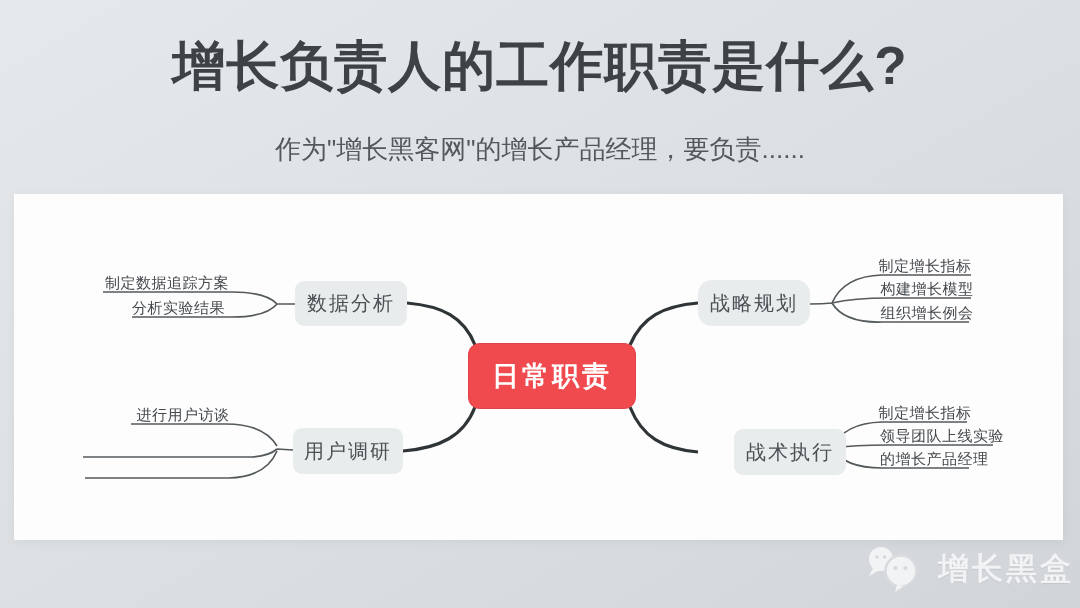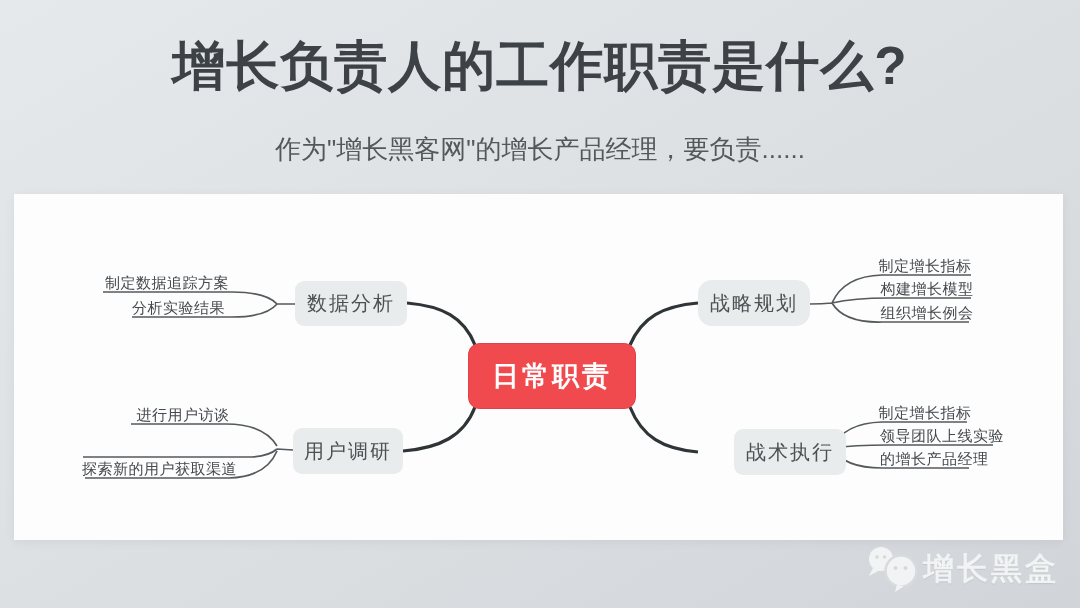--- a/index.html
+++ b/index.html
@@ -58,21 +58,21 @@
   #lf-bl1 { left:66px;  top:244px; width:150px; }
   #lf-bl2 { left:68px;  top:265px; width:148px; }
   #lf-tr0 { left:864px; top:62px;  width:94px;  }
   #lf-tr1 { left:866px; top:85px;  width:94px;  }
   #lf-tr2 { left:866px; top:109px; width:94px;  }
   #lf-br0 { left:864px; top:209px; width:94px;  }
   #lf-br1 { left:866px; top:232px; width:116px; }
   #lf-br2 { left:866px; top:255px; width:94px;  }
   .watermark {
     position:absolute; left:866px; top:543px; height:52px;
-    display:flex; align-items:center; gap:1px; opacity:0.95;
+    display:flex; align-items:center; gap:16px; opacity:0.95;
   }
   .watermark .wm-label {
     font-size:31px; font-weight:600; letter-spacing:3px;
     color:var(--watermark-text,#f3f5f6);
     text-shadow:0 1px 1px rgba(160,165,170,0.35);
   }
 </style>
 </head>
 <body>
 
@@ -113,21 +113,20 @@
 
     <div class="node branch" id="b-tl">数据分析</div>
     <div class="node branch" id="b-bl">用户调研</div>
     <div class="node branch" id="b-tr">战略规划</div>
     <div class="node branch" id="b-br">战术执行</div>
     <div class="node center-node" id="b-center">日常职责</div>
 
     <div class="leaf" id="lf-tl0">制定数据追踪方案</div>
     <div class="leaf" id="lf-tl1">分析实验结果</div>
     <div class="leaf" id="lf-bl0">进行用户访谈</div>
-    <div class="leaf" id="lf-bl2">探索新的用户获取渠道</div>
     <div class="leaf" id="lf-tr0">制定增长指标</div>
     <div class="leaf" id="lf-tr1">构建增长模型</div>
     <div class="leaf" id="lf-tr2">组织增长例会</div>
     <div class="leaf" id="lf-br0">制定增长指标</div>
     <div class="leaf" id="lf-br1">领导团队上线实验</div>
     <div class="leaf" id="lf-br2">的增长产品经理</div>
 
   </div>
 
   <div class="watermark">

